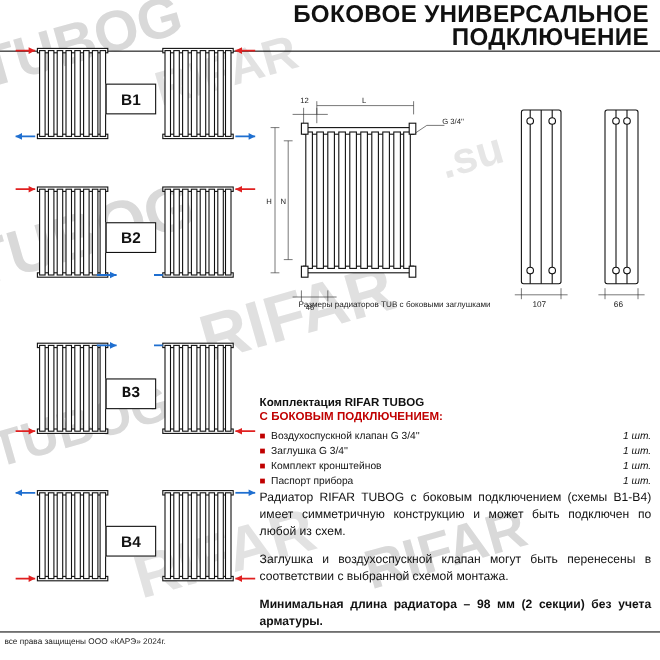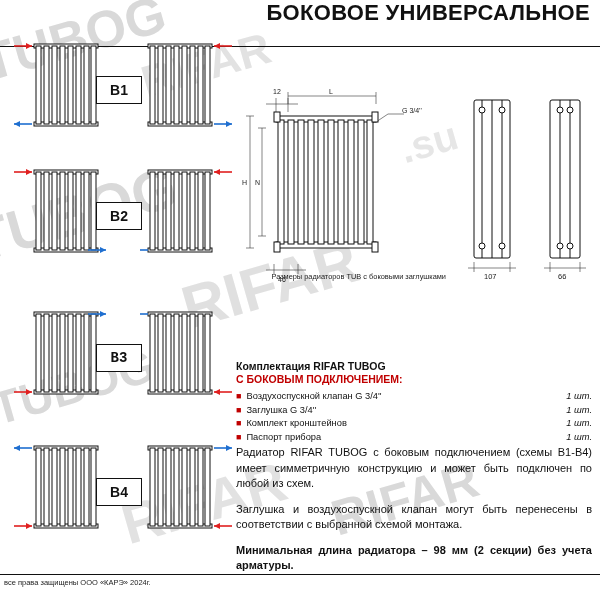--- a/index.html
+++ b/index.html
@@ -97,20 +97,21 @@
 <div class="wm wm3">TUBOG</div>
 <div class="wm wm4">RIFAR</div>
 <div class="wm wm5">TUBOG</div>
 <div class="wm wm6">RIFAR</div>
 <div class="wm wm7">RIFAR</div>
 <div class="wm wm8">.su</div>
 
 <div class="header">
   <div class="header-title">
     <div>БОКОВОЕ УНИВЕРСАЛЬНОЕ</div>
+    <div>ПОДКЛЮЧЕНИЕ</div>
   </div>
 </div>
 <div class="header-rule"></div>
 
 <div class="diagram-block" style="left:0px;top:34px;width:236px;height:100px;text-decoration:underline;">
 
   <svg width="110" height="100" style="position:absolute;left:14px;top:4px;">
     <g stroke="#111" stroke-width="1" fill="#fff">
       <rect x="20" y="6" width="64" height="4"></rect>
       <rect x="20" y="84" width="64" height="4"></rect>

